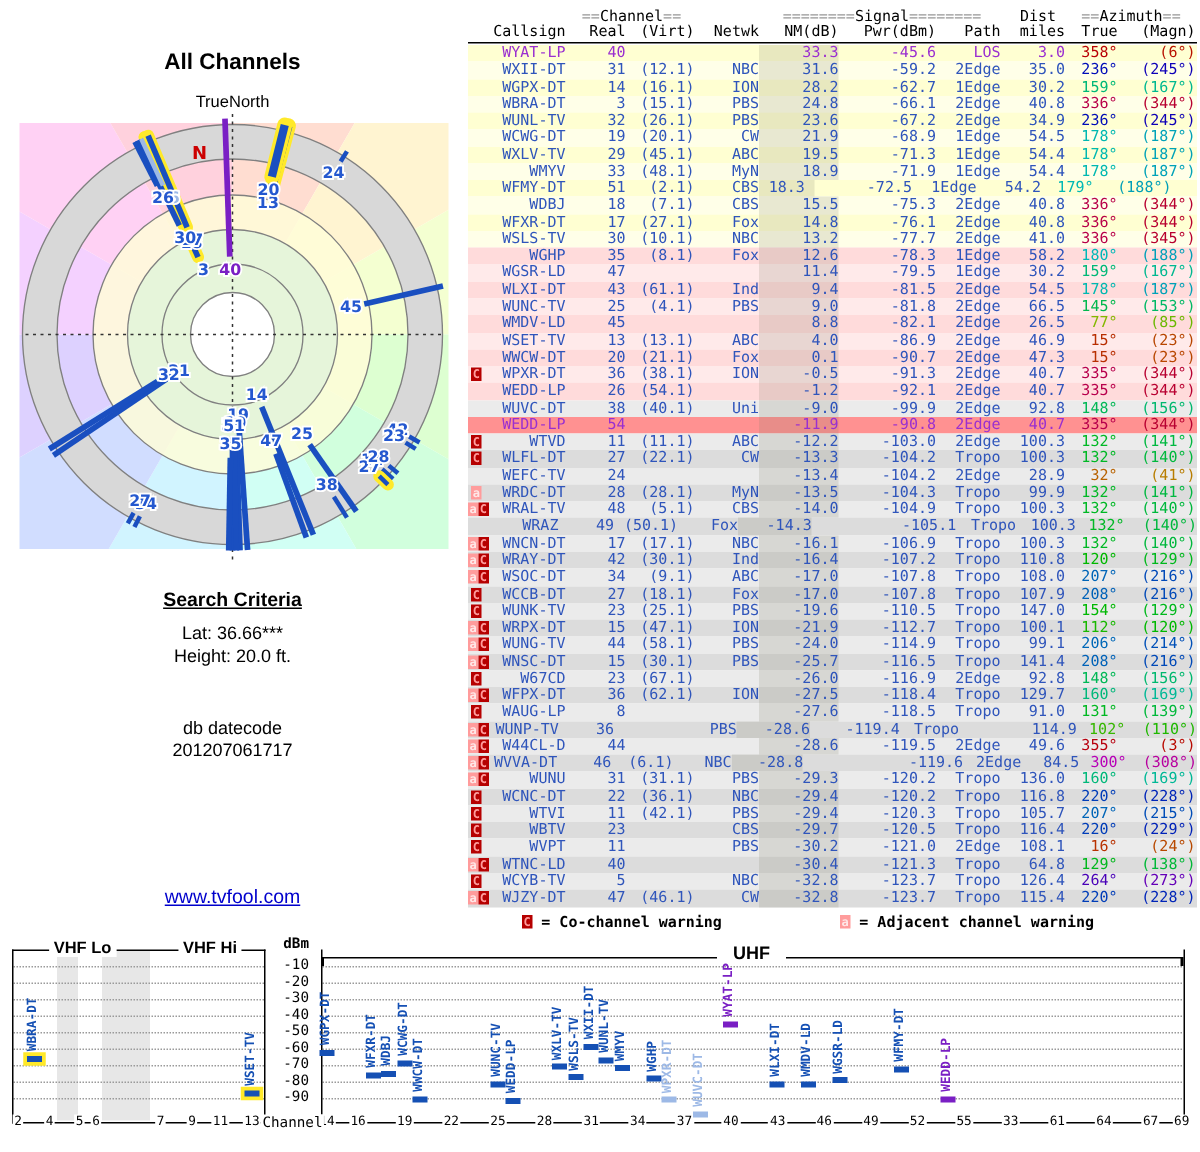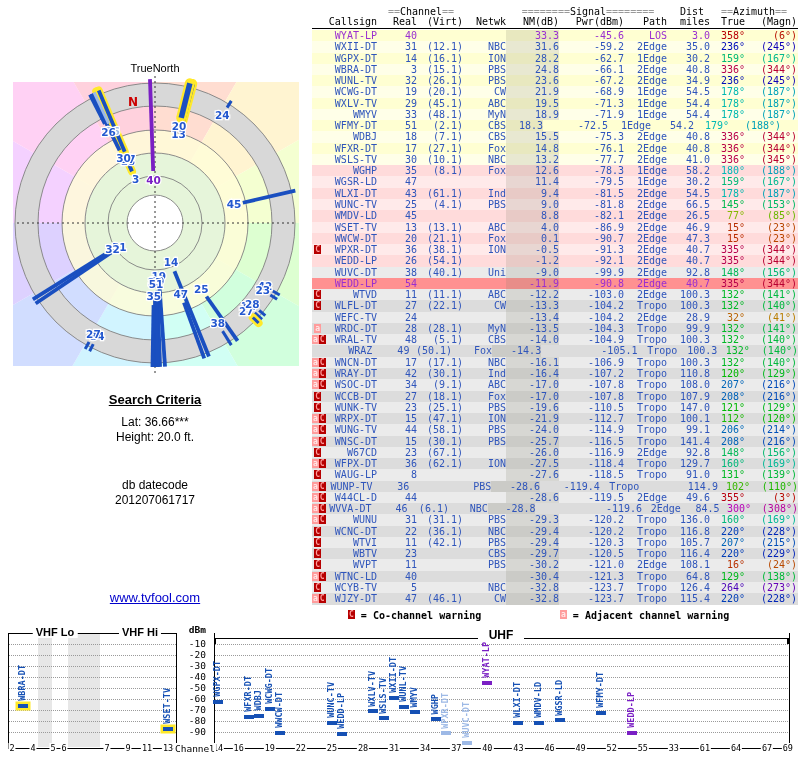--- a/index.html
+++ b/index.html
@@ -48,20 +48,21 @@
   .stbar{position:absolute;width:10px;height:4px;}
   .stlabel{position:absolute;writing-mode:vertical-rl;transform:rotate(180deg);
            font-size:8.5px;font-weight:bold;letter-spacing:0px;white-space:nowrap;
            font-family:"DejaVu Sans Mono","Liberation Mono",monospace;}
   svg text{font-family:"DejaVu Sans","Liberation Sans",sans-serif;}
 </style>
 </head>
 <body>
 
 <div id="left-col">
+  <div id="plot-title">All Channels</div>
   <div id="truenorth">TrueNorth</div>
   <svg id="radar" style="position:absolute;left:5px;top:68px;" width="300" height="320" viewBox="0 0 300 320">
       <defs>
         <clipPath id="wheelclip">
           <rect x="8" y="14" width="286" height="284"></rect>
         </clipPath>
       </defs>
       <path d="M150,155 L150.0,-60.0 A215,215 0 0 1 257.5,-31.2 Z" fill="hsl(15,100%,91%)" clip-path="url(#wheelclip)"></path>
       <path d="M150,155 L257.5,-31.2 A215,215 0 0 1 336.2,47.5 Z" fill="hsl(45,100%,91%)" clip-path="url(#wheelclip)"></path>
       <path d="M150,155 L336.2,47.5 A215,215 0 0 1 365.0,155.0 Z" fill="hsl(75,100%,91%)" clip-path="url(#wheelclip)"></path>
@@ -291,21 +292,21 @@
         <span class="c" style="width: 43px; color: rgb(47, 85, 187);">54.4</span>
         <span class="c" style="width: 35px; color: rgb(0, 184, 177);">178°</span>
         <span class="c" style="width: 52px; color: rgb(0, 162, 184);">(187°)</span>
       </div>
       <div class="trow" style="background: rgb(255, 255, 210);">
         <span class="c" style="width: 9px; text-align: right;"></span>
         <span class="c l" style="width: 56px; color: rgb(47, 85, 187);">WFMY-DT</span>
         <span class="c" style="width: 40px; color: rgb(47, 85, 187);">51</span>
         <span class="c" style="width: 46px; color: rgb(47, 85, 187);">(2.1)</span>
         <span class="c" style="width: 43px; color: rgb(47, 85, 187);">CBS</span>
-        <span class="c" style="width: 37px; color: rgb(47, 85, 187); background: rgba(128, 128, 104, 0.18);">18.3</span>
+        <span class="c" style="width: 37px; color: rgb(47, 85, 187); background: rgba(128, 128, 104, 0.18); text-align: center;">18.3</span>
         <span class="c" style="width: 65px; color: rgb(47, 85, 187);">-72.5</span>
         <span class="c" style="width: 43px; color: rgb(47, 85, 187);">1Edge</span>
         <span class="c" style="width: 43px; color: rgb(47, 85, 187);">54.2</span>
         <span class="c" style="width: 35px; color: rgb(0, 184, 181);">179°</span>
         <span class="c" style="width: 52px; color: rgb(0, 159, 184);">(188°)</span>
       </div>
       <div class="trow" style="background: rgb(255, 255, 232);">
         <span class="c" style="width: 9px; text-align: right;"></span>
         <span class="c l" style="width: 56px; color: rgb(47, 85, 187);">WDBJ</span>
         <span class="c" style="width: 40px; color: rgb(47, 85, 187);">18</span>
@@ -620,21 +621,21 @@
       <div class="trow" style="background: rgb(235, 235, 235);">
         <span class="c" style="width: 9px; text-align: right;"><span class="warnbox wC">C</span></span>
         <span class="c l" style="width: 56px; color: rgb(47, 85, 187);">WUNK-TV</span>
         <span class="c" style="width: 40px; color: rgb(47, 85, 187);">23</span>
         <span class="c" style="width: 46px; color: rgb(47, 85, 187);">(25.1)</span>
         <span class="c" style="width: 43px; color: rgb(47, 85, 187);">PBS</span>
         <span class="c" style="width: 53px; color: rgb(47, 85, 187); background: rgba(128, 128, 104, 0.18);">-19.6</span>
         <span class="c" style="width: 65px; color: rgb(47, 85, 187);">-110.5</span>
         <span class="c" style="width: 43px; color: rgb(47, 85, 187);">Tropo</span>
         <span class="c" style="width: 43px; color: rgb(47, 85, 187);">147.0</span>
-        <span class="c" style="width: 35px; color: rgb(0, 184, 3);">121°</span>
+        <span class="c" style="width: 35px; color: rgb(0, 184, 3);">154°</span>
         <span class="c" style="width: 52px; color: rgb(0, 184, 28);">(129°)</span>
       </div>
       <div class="trow" style="background: rgb(220, 220, 220);">
         <span class="c" style="width: 9px; text-align: right;"><span class="warnbox wa">a</span><span class="warnbox wC">C</span></span>
         <span class="c l" style="width: 56px; color: rgb(47, 85, 187);">WRPX-DT</span>
         <span class="c" style="width: 40px; color: rgb(47, 85, 187);">15</span>
         <span class="c" style="width: 46px; color: rgb(47, 85, 187);">(47.1)</span>
         <span class="c" style="width: 43px; color: rgb(47, 85, 187);">ION</span>
         <span class="c" style="width: 53px; color: rgb(47, 85, 187); background: rgba(128, 128, 104, 0.18);">-21.9</span>
         <span class="c" style="width: 65px; color: rgb(47, 85, 187);">-112.7</span>

